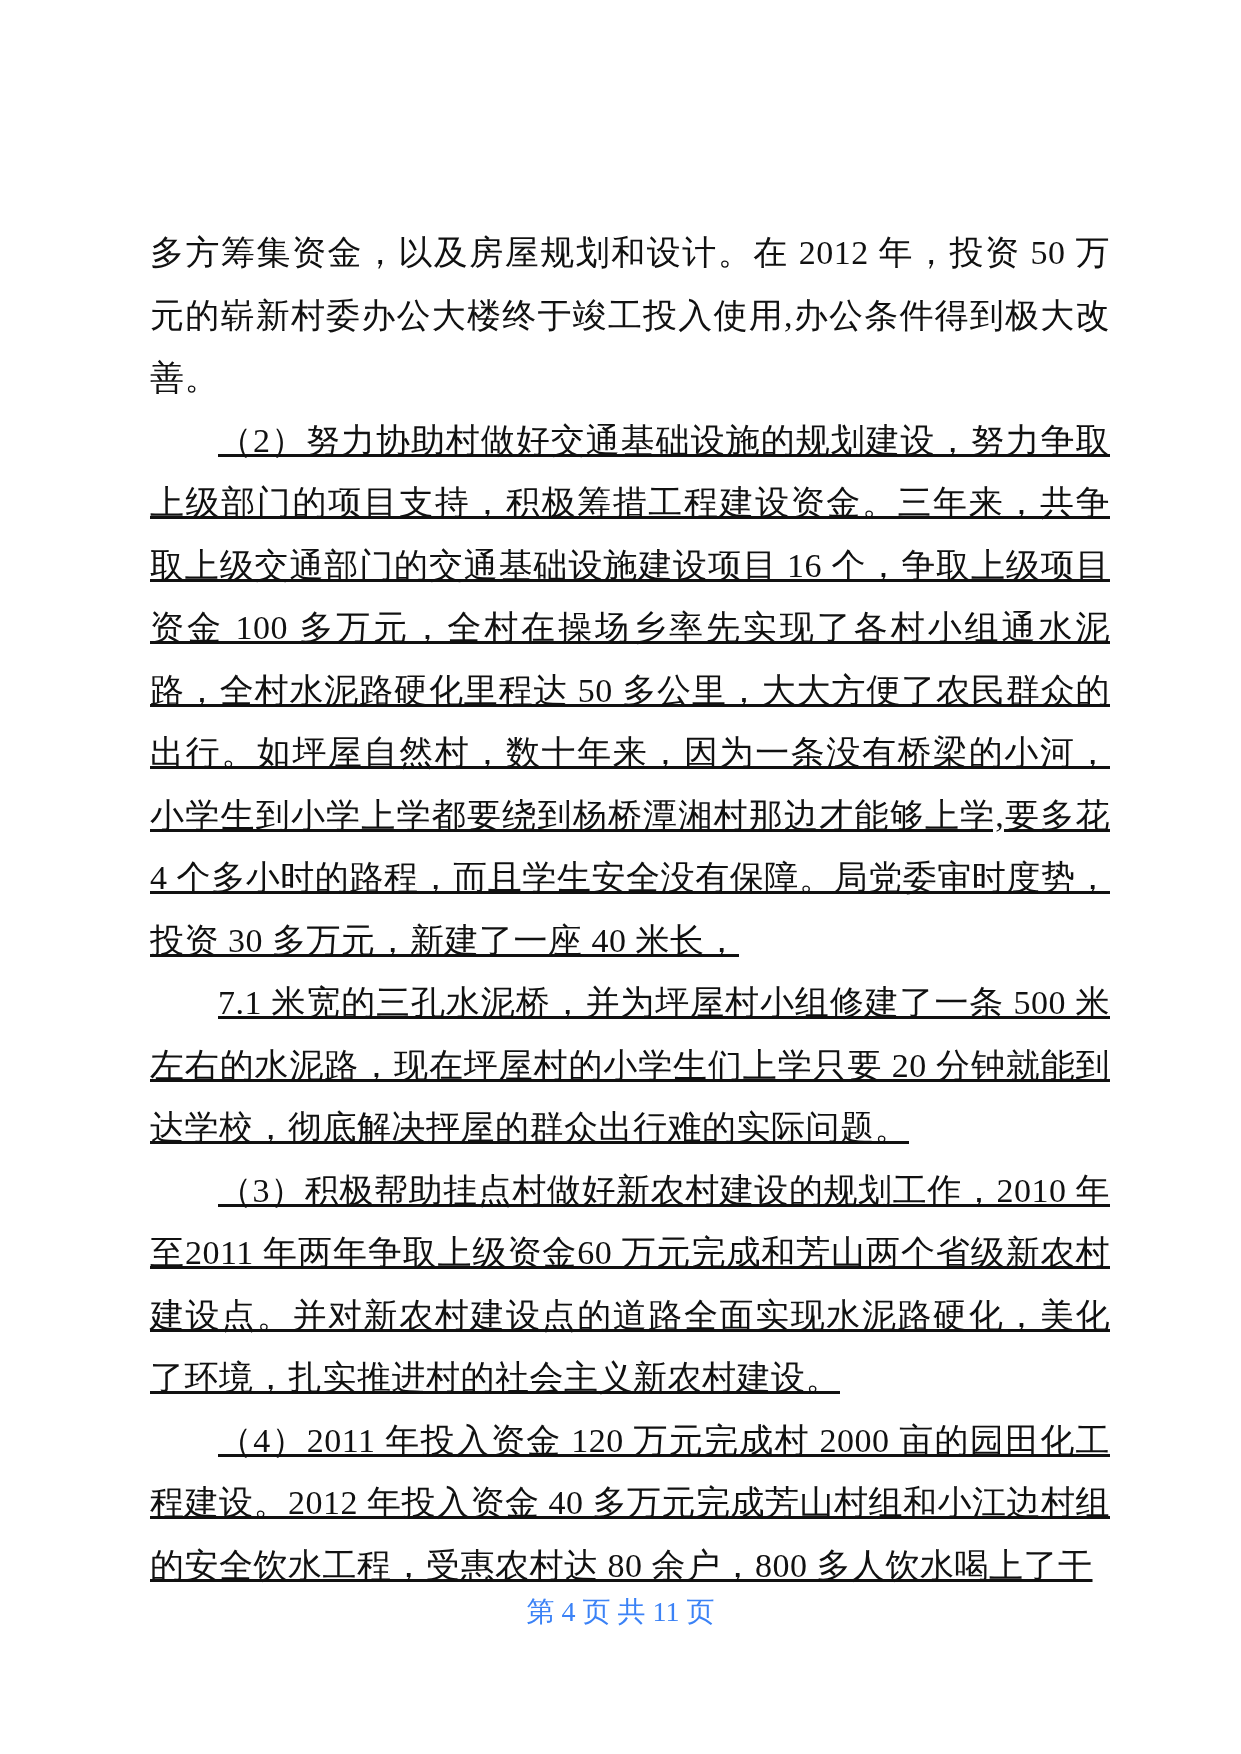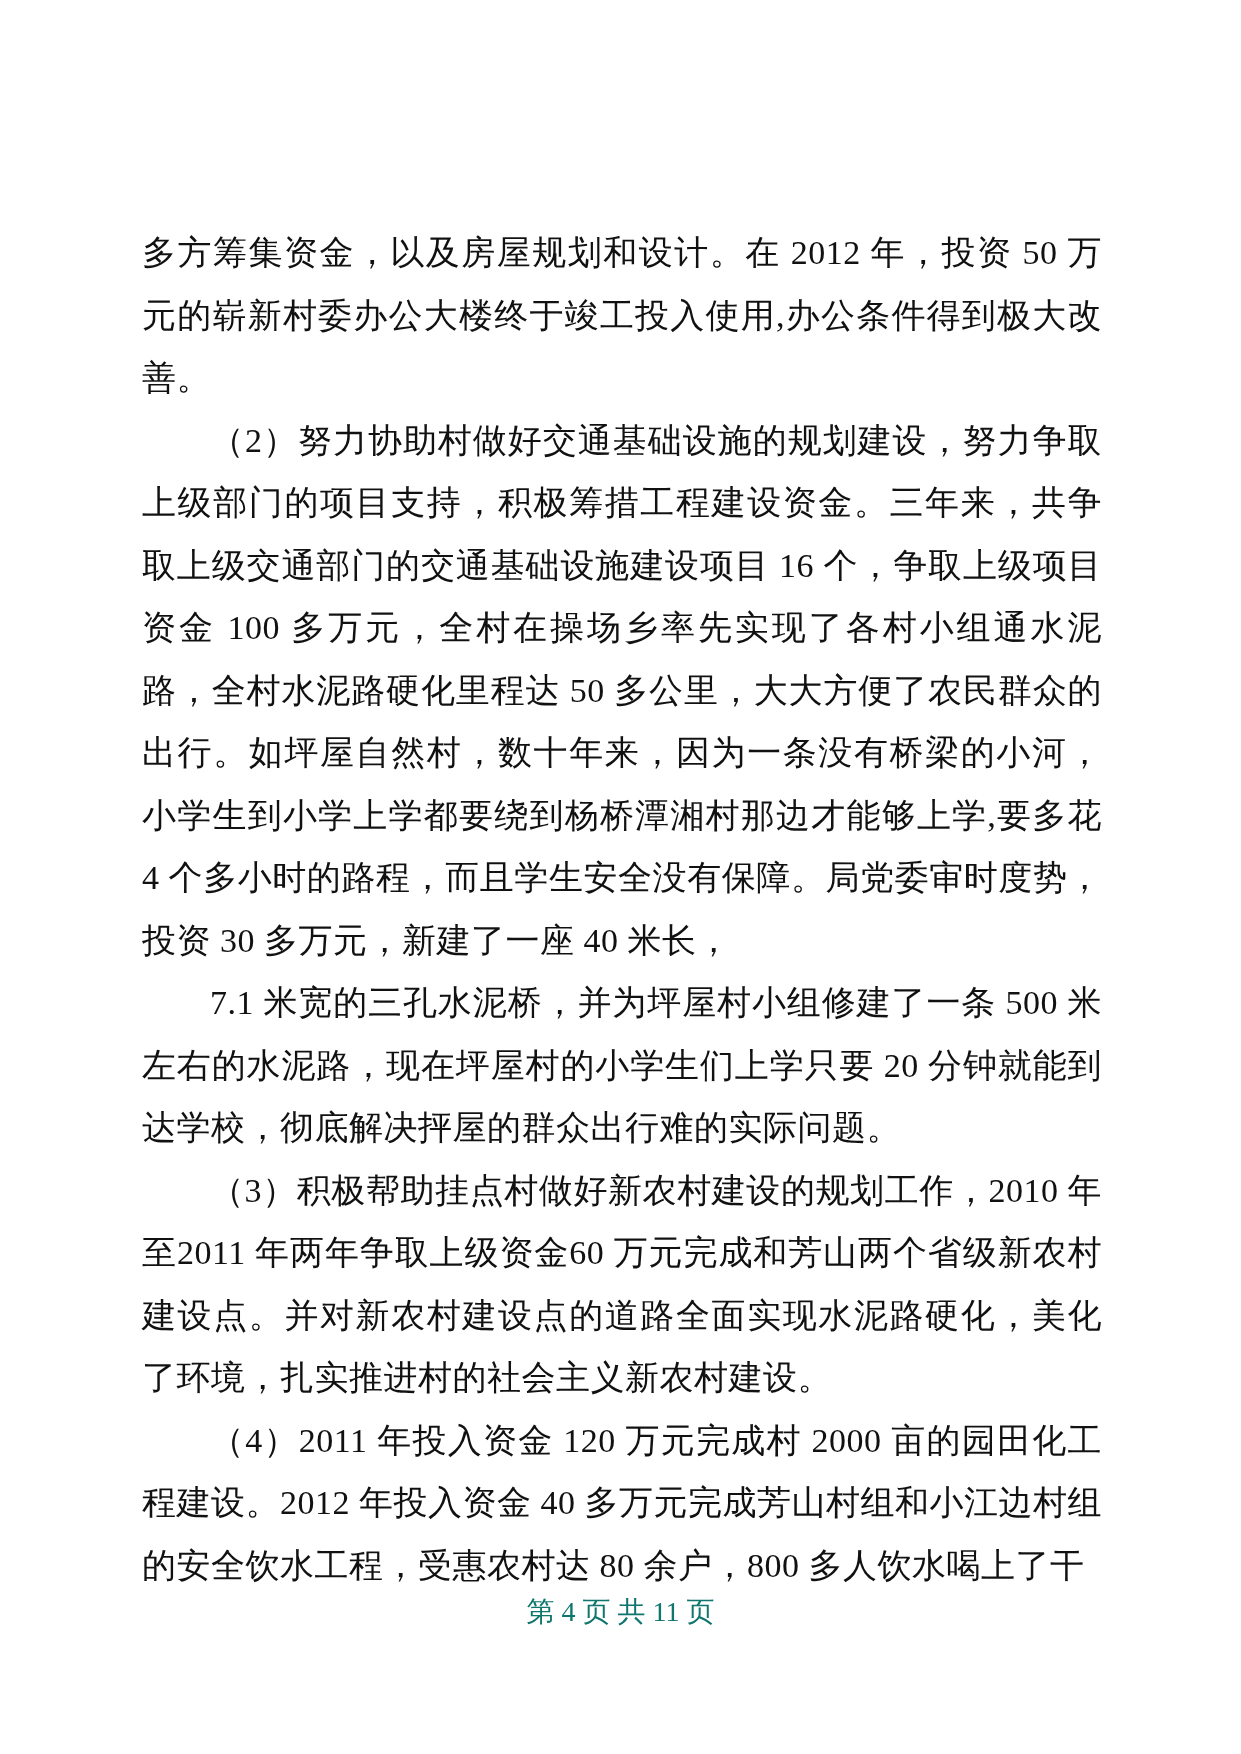--- a/index.html
+++ b/index.html
@@ -11,45 +11,46 @@
     position: relative;
     width: 1241px;
     height: 1754px;
     background: #ffffff;
     overflow: hidden;
     font-family: "Liberation Serif", "DejaVu Serif", serif;
     color: #111111;
   }
   .content {
     position: absolute;
-    left: 142px;
+    left: 150px;
     top: 222px;
     width: 960px;
   }
   .para {
     margin: 0;
     font-size: 34px;
     line-height: 62.5px;
     text-align: justify;
     text-justify: inter-ideograph;
     letter-spacing: 0.5px;
     word-break: break-all;
   }
   .para.indented {
     text-indent: 2em;
+    text-decoration: underline;
   }
   .footer {
     position: absolute;
     left: 0;
     top: 1592px;
     width: 100%;
     text-align: center;
     font-size: 28px;
     line-height: 40px;
-    color: #0f766e;
+    color: #3b82f6;
   }
 </style>
 </head>
 <body>
 
 <div class="page">
   <div class="content">
     <p class="para">多方筹集资金，以及房屋规划和设计。在 2012 年，投资 50 万元的崭新村委办公大楼终于竣工投入使用,办公条件得到极大改善。</p>
     <p class="para indented">（2）努力协助村做好交通基础设施的规划建设，努力争取上级部门的项目支持，积极筹措工程建设资金。三年来，共争取上级交通部门的交通基础设施建设项目 16 个，争取上级项目资金 100 多万元，全村在操场乡率先实现了各村小组通水泥路，全村水泥路硬化里程达 50 多公里，大大方便了农民群众的出行。如坪屋自然村，数十年来，因为一条没有桥梁的小河，小学生到小学上学都要绕到杨桥潭湘村那边才能够上学,要多花 4 个多小时的路程，而且学生安全没有保障。局党委审时度势，投资 30 多万元，新建了一座 40 米长，</p>
     <p class="para indented">7.1 米宽的三孔水泥桥，并为坪屋村小组修建了一条 500 米左右的水泥路，现在坪屋村的小学生们上学只要 20 分钟就能到达学校，彻底解决抨屋的群众出行难的实际问题。</p>

